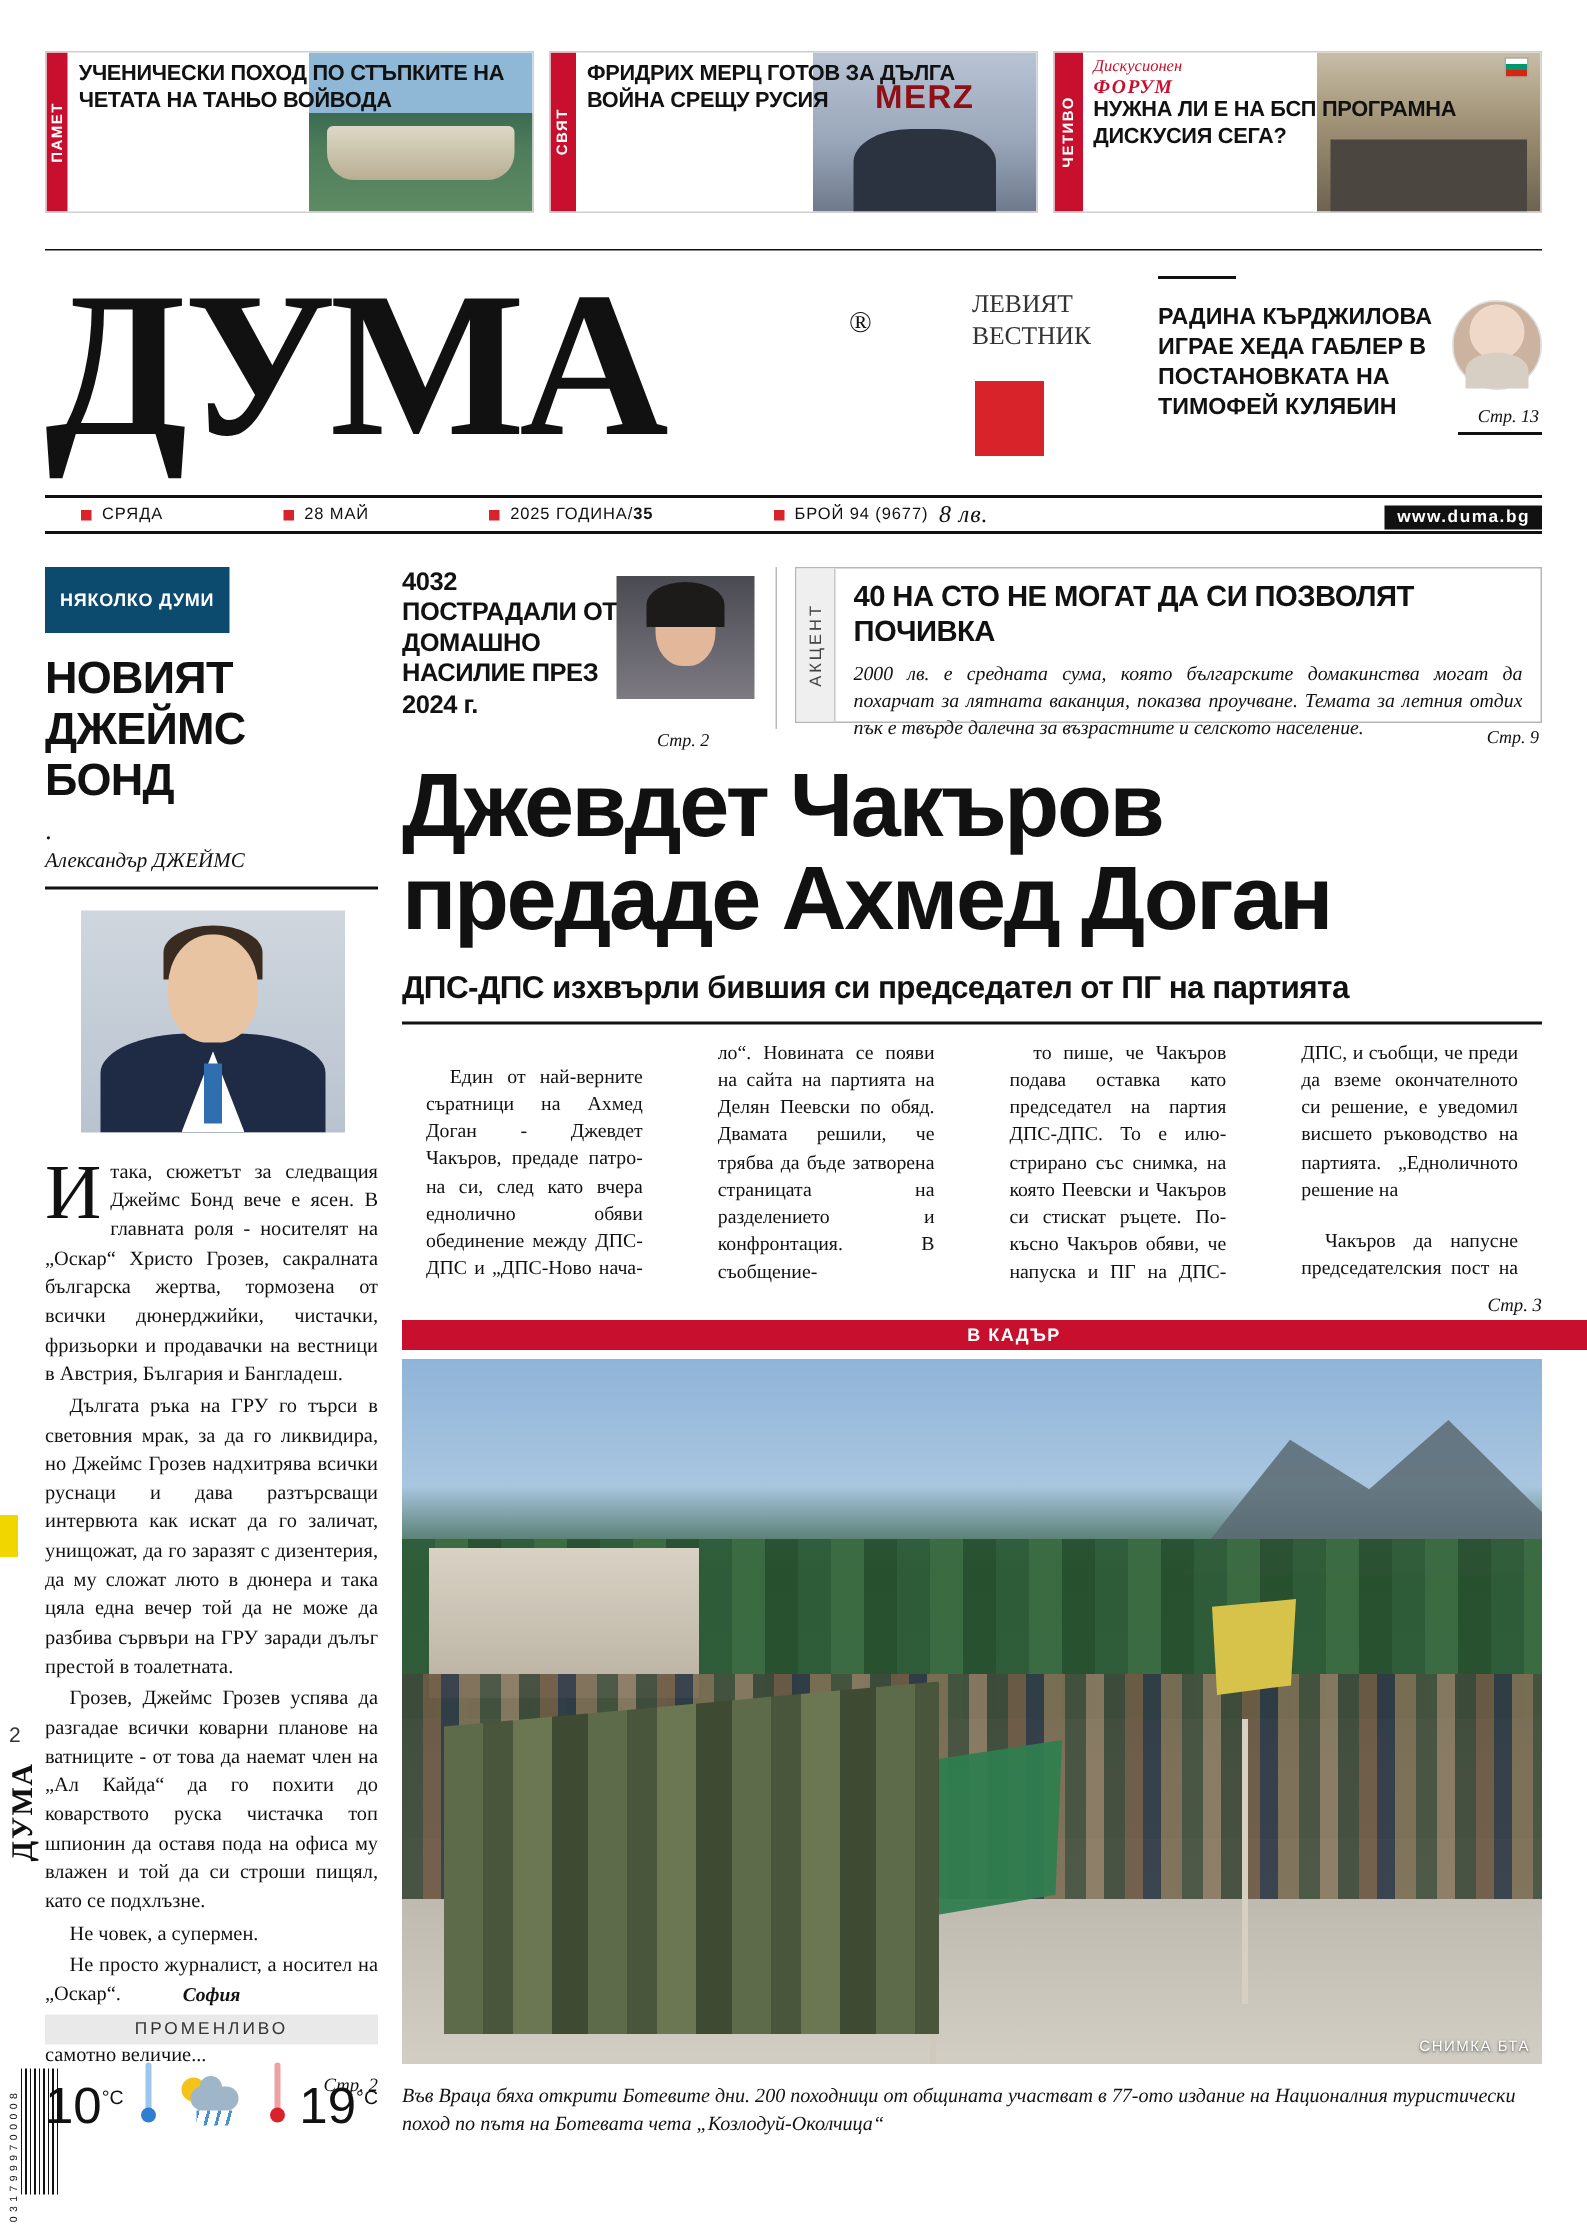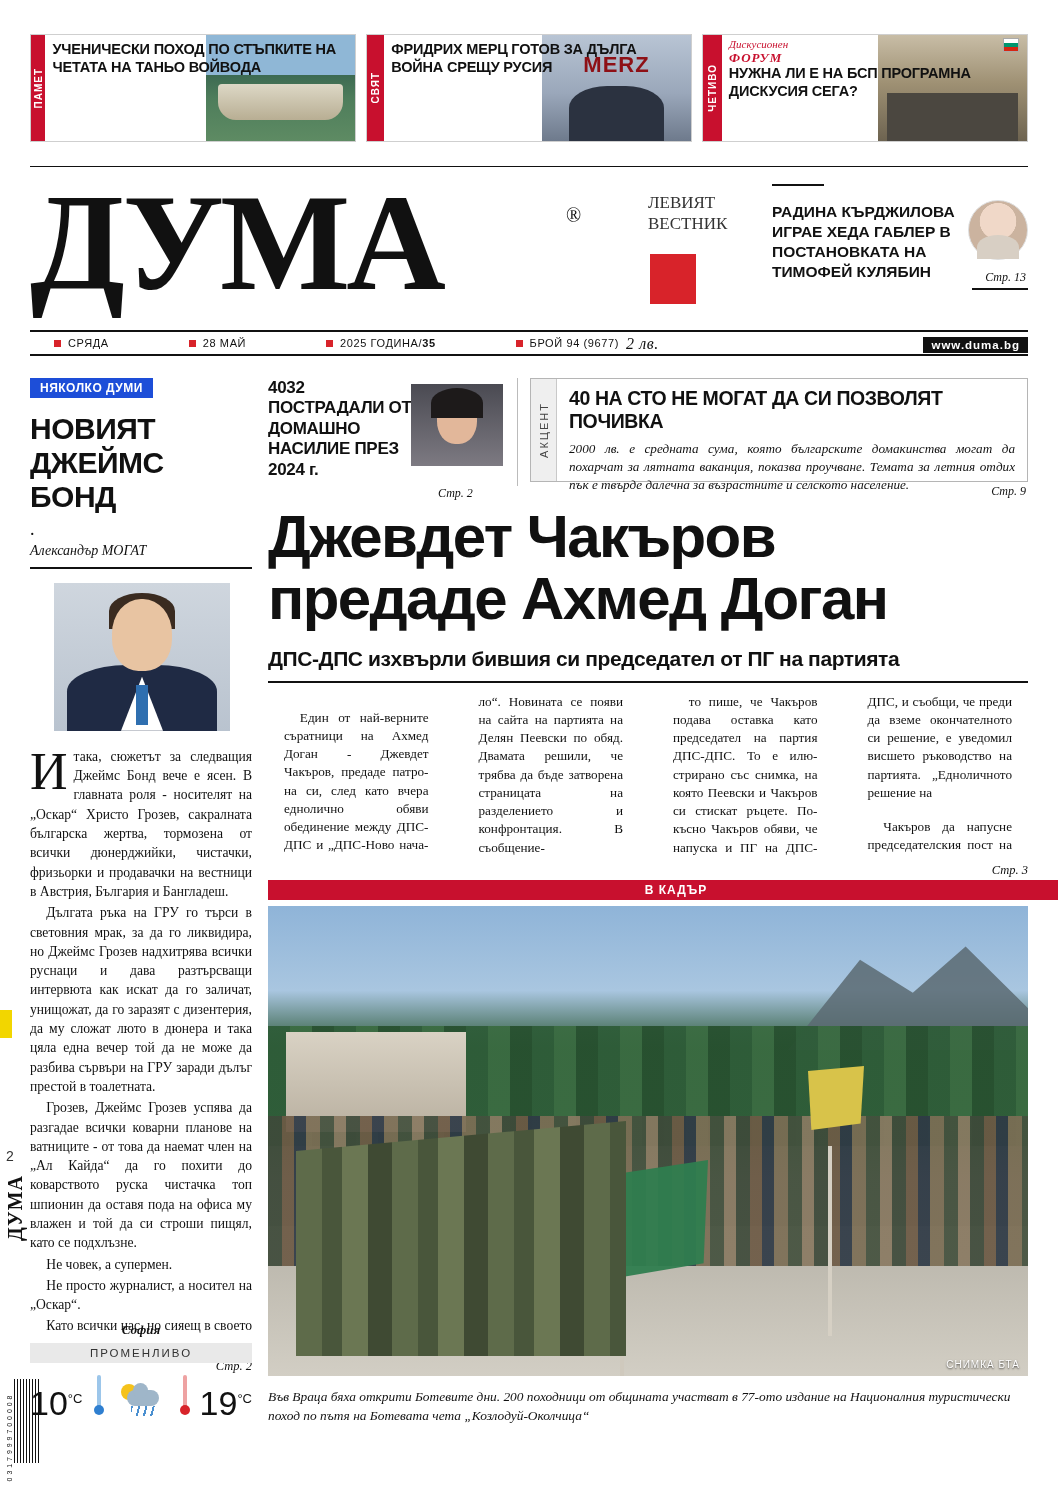--- a/index.html
+++ b/index.html
@@ -178,23 +178,23 @@
   }
   .info-site {
     position:absolute; right: 0; top: 5px;
     font-family:"Liberation Sans", sans-serif; font-size:11.5px; font-weight:bold;
     background:#111; color:#fff; padding:2px 8px; letter-spacing:1px;
   }
 
   
   .left-col { position:absolute; left:30px; top:378px; width:222px; }
   .kicker-box {
-    display:inline-block; background:#1d4ed8; color:#fff;
+    display:inline-block; background:#0c4a6e; color:#fff;
     font-family:"Liberation Sans",sans-serif; font-weight:bold; font-size:12px;
-    padding:3px 10px; letter-spacing:0.5px;
+    padding:15px 10px; letter-spacing:0.5px;
   }
   .col-headline {
     font-family:"Liberation Sans", sans-serif; font-weight:bold;
     font-size: 30px; line-height:1.13; margin-top: 14px; letter-spacing:-0.5px;
   }
   .col-dot { margin-top: 12px; font-size: 18px; line-height: 0.4; }
   .col-author {
     font-family:"Liberation Serif", serif; font-style:italic;
     font-size:14px; margin-top: 10px;
   }
@@ -491,29 +491,29 @@
   </div>
   <div class="info-item">
     <span class="sq"></span>
     <span>2025 ГОДИНА/</span>
     <b>35</b>
   </div>
   <div class="info-item">
     <span class="sq"></span>
     <span>БРОЙ 94 (9677)</span>
   </div>
-  <div class="info-price">2 лв.</div>
+  <div class="info-price">8 лв.</div>
   <div class="info-site">www.duma.bg</div>
 </div>
 
 <div class="left-col">
   <div class="kicker-box">НЯКОЛКО ДУМИ</div>
   <div class="col-headline">НОВИЯТ ДЖЕЙМС БОНД</div>
   <div class="col-dot">.</div>
-  <div class="col-author">Александър МОГАТ</div>
+  <div class="col-author">Александър ДЖЕЙМС</div>
   <div class="col-rule"></div>
 
   <div class="col-photo">
     <div class="body"></div>
     <div class="shirt"></div>
     <div class="tie"></div>
     <div class="hair"></div>
     <div class="head"></div>
   </div>
 

